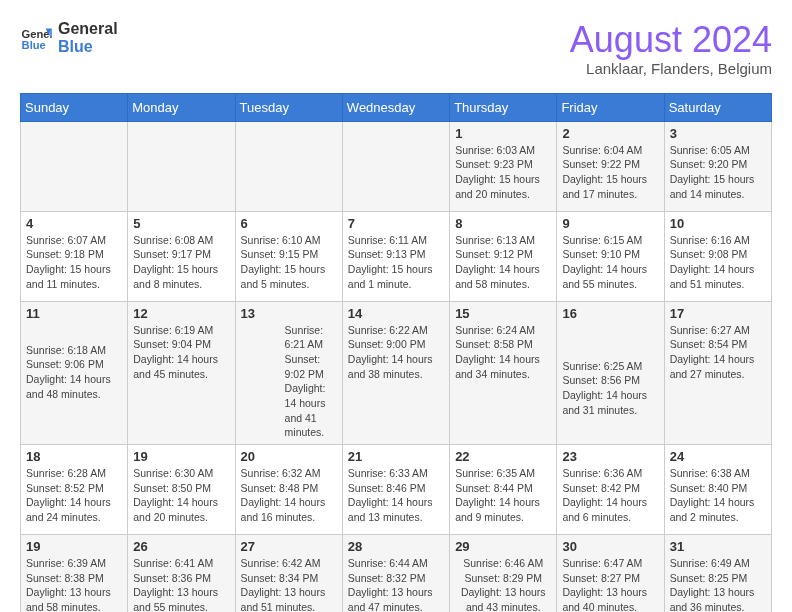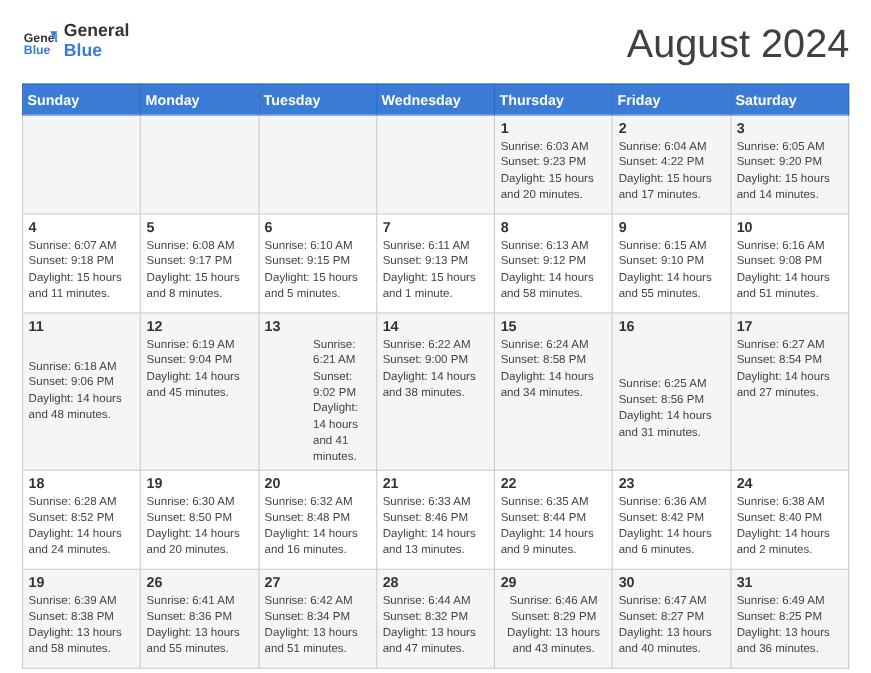--- a/index.html
+++ b/index.html
@@ -24,39 +24,39 @@
     .logo-icon {
       width: 32px;
       height: 32px;
     }
     .title-block {
       text-align: right;
     }
     .month-year {
       font-size: 36px;
       font-weight: 300;
-      color: #404040;
+      color: #8b5cf6;
       line-height: 1.1;
     }
     .location {
       font-size: 15px;
       color: #555;
     }
     table {
       width: 100%;
       border-collapse: collapse;
       font-size: 11px;
     }
     thead tr th {
       background-color: #3a7bd5;
       color: #fff;
       padding: 6px 4px;
       text-align: left;
       font-size: 13px;
-      font-weight: 700;
+      font-weight: 400;
       border: 1px solid #2a6bc5;
     }
     tbody tr td {
       border: 1px solid #ccc;
       vertical-align: top;
       padding: 4px 5px;
       width: 14.28%;
       min-height: 80px;
       height: 90px;
     }
@@ -99,20 +99,21 @@
       <polygon points="32,8 40,8 36,16" fill="#3a7bd5"></polygon>
       <polygon points="36,16 40,8 40,20" fill="#5a9af5"></polygon>
     </svg>
     <div style="display:flex;flex-direction:column;line-height:1.1;margin-left:2px;">
       <span style="font-size:16px;font-weight:bold;color:#333;">General</span>
       <span style="font-size:16px;font-weight:bold;color:#3a7bd5;">Blue</span>
     </div>
   </div>
   <div class="title-block">
     <div class="month-year">August 2024</div>
+    <div class="location">Lanklaar, Flanders, Belgium</div>
   </div>
 </div>
 
 <table>
   <thead>
     <tr>
     <th>Sunday</th>
         <th>Monday</th>
         <th>Tuesday</th>
         <th>Wednesday</th>
@@ -130,21 +131,21 @@
         <td>
           <span class="day-num">1</span>
           <div class="day-info" style="white-space: pre-line;">Sunrise: 6:03 AM
 Sunset: 9:23 PM
 Daylight: 15 hours
 and 20 minutes.</div>
         </td>
         <td>
           <span class="day-num">2</span>
           <div class="day-info" style="white-space: pre-line;">Sunrise: 6:04 AM
-Sunset: 4:22 PM
+Sunset: 9:22 PM
 Daylight: 15 hours
 and 17 minutes.</div>
         </td>
         <td>
           <span class="day-num">3</span>
           <div class="day-info" style="white-space: pre-line;">Sunrise: 6:05 AM
 Sunset: 9:20 PM
 Daylight: 15 hours
 and 14 minutes.</div>
         </td>

